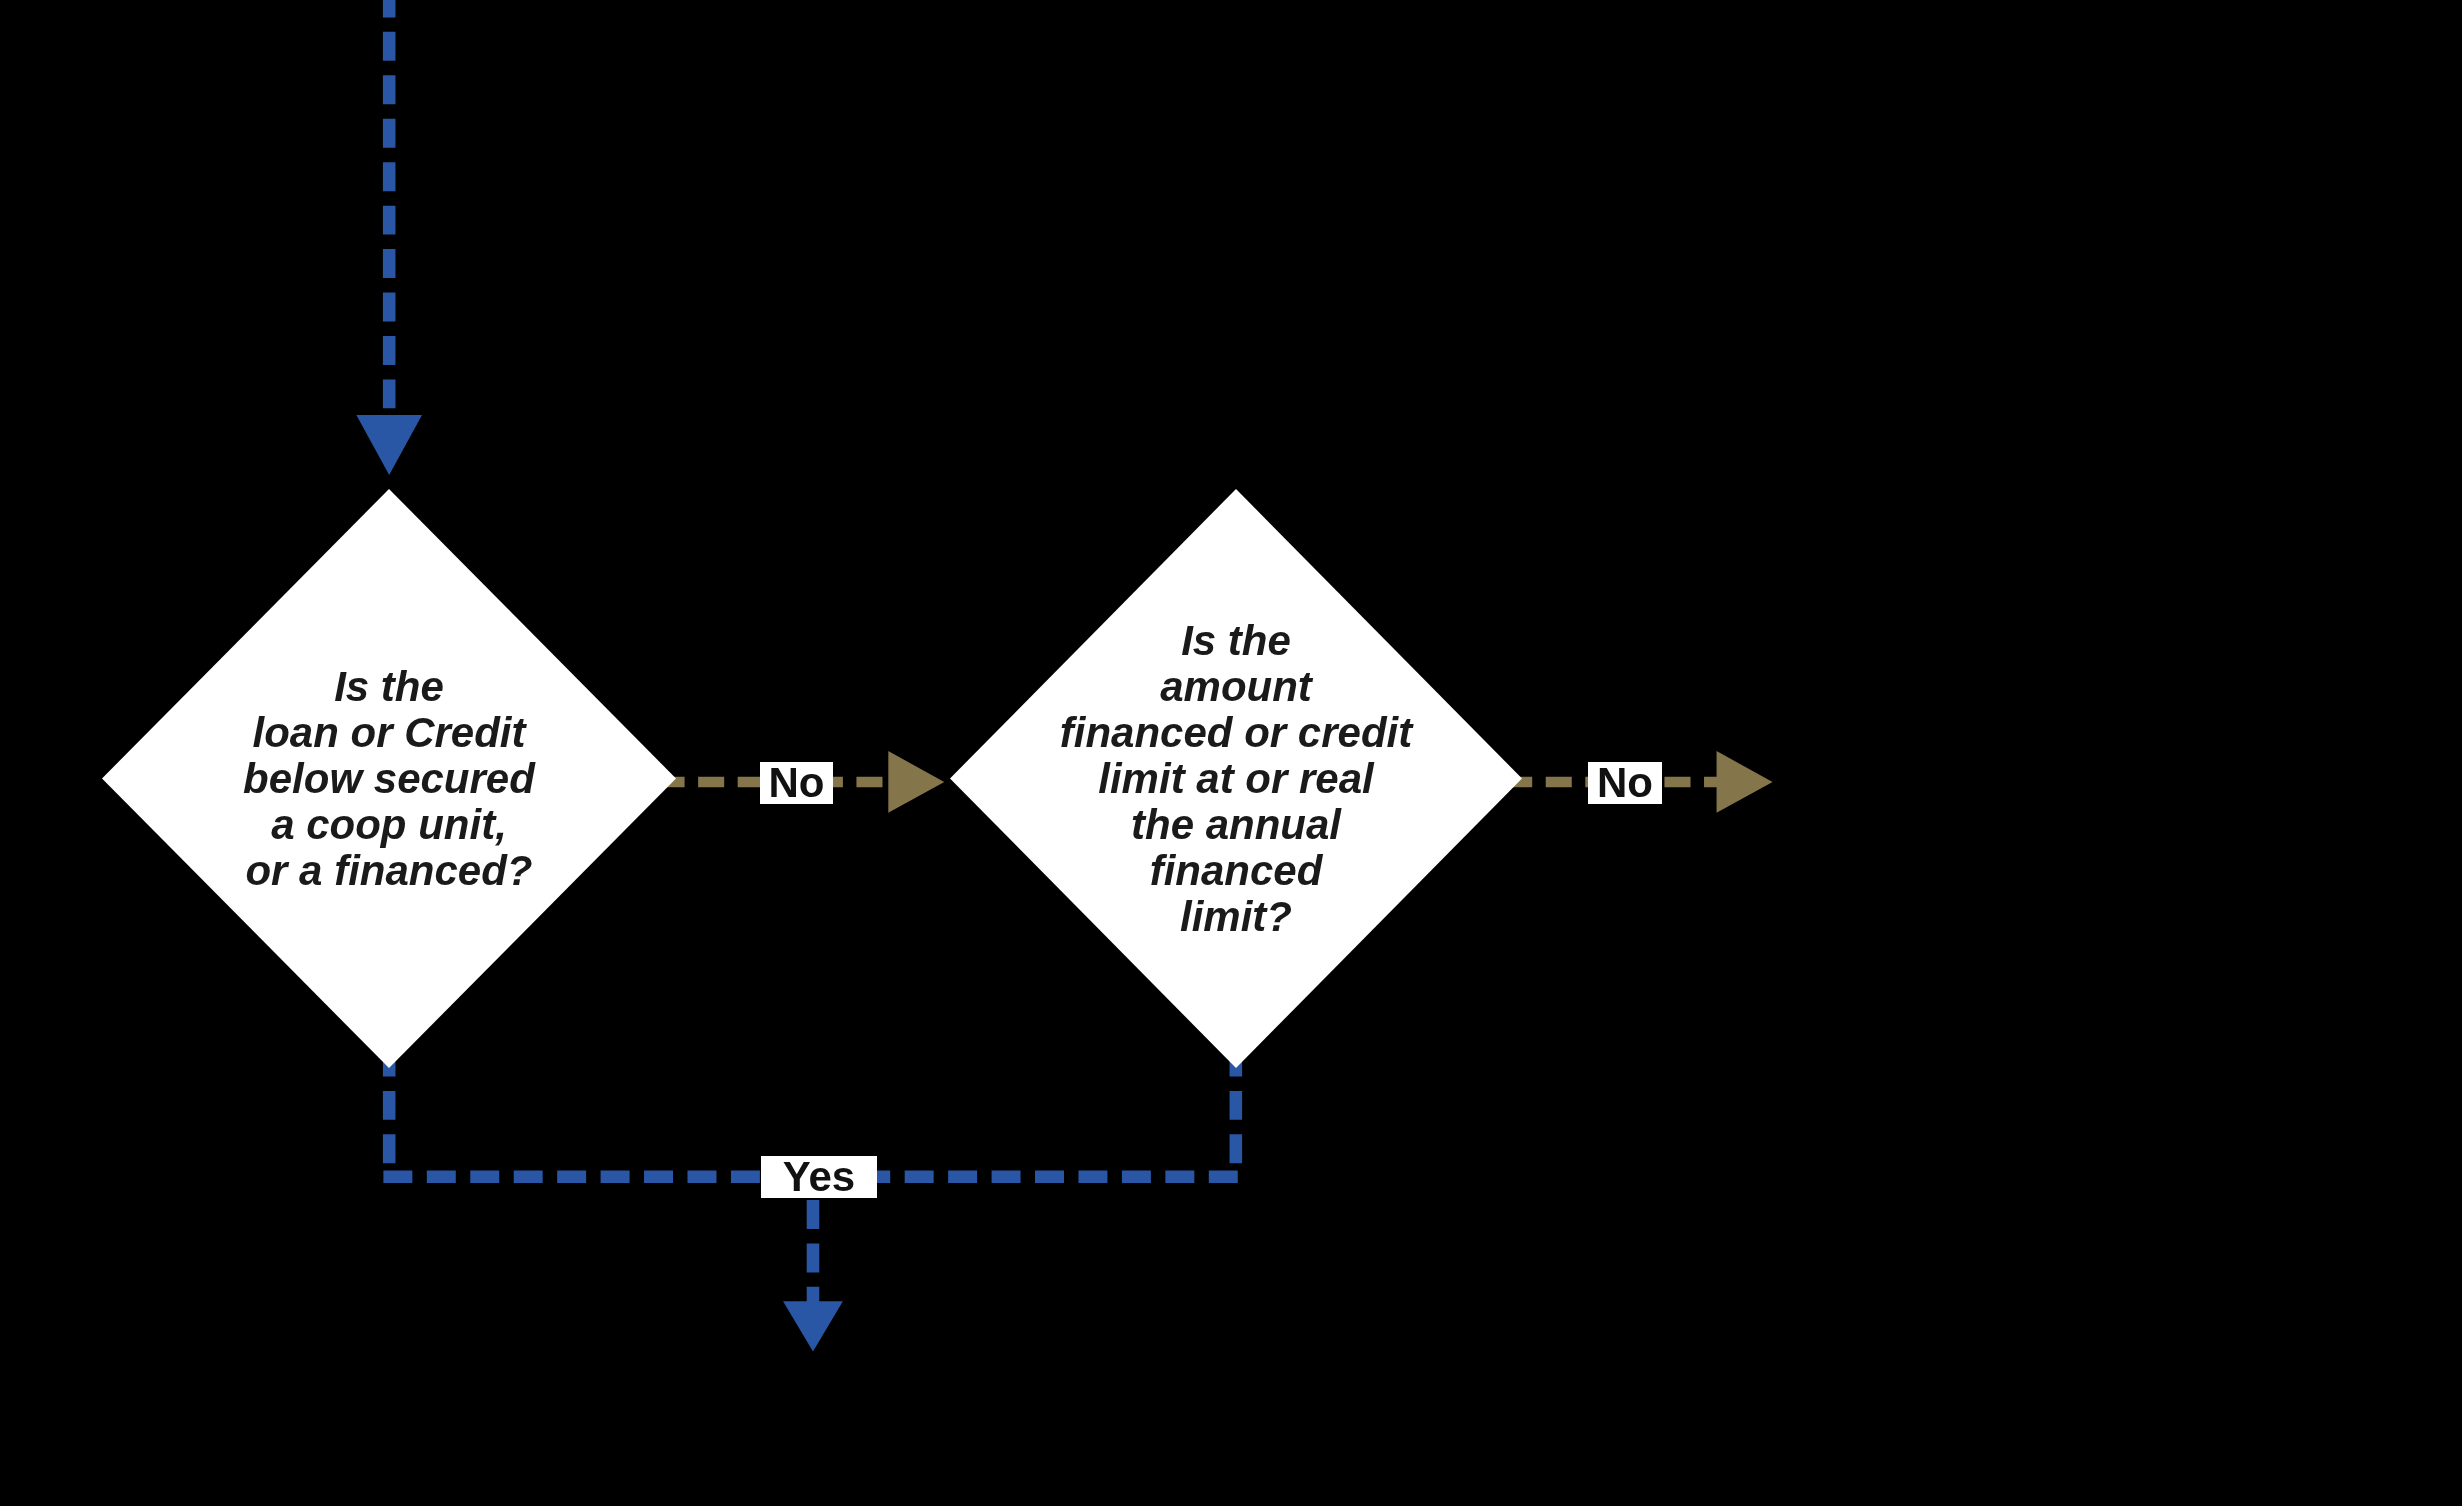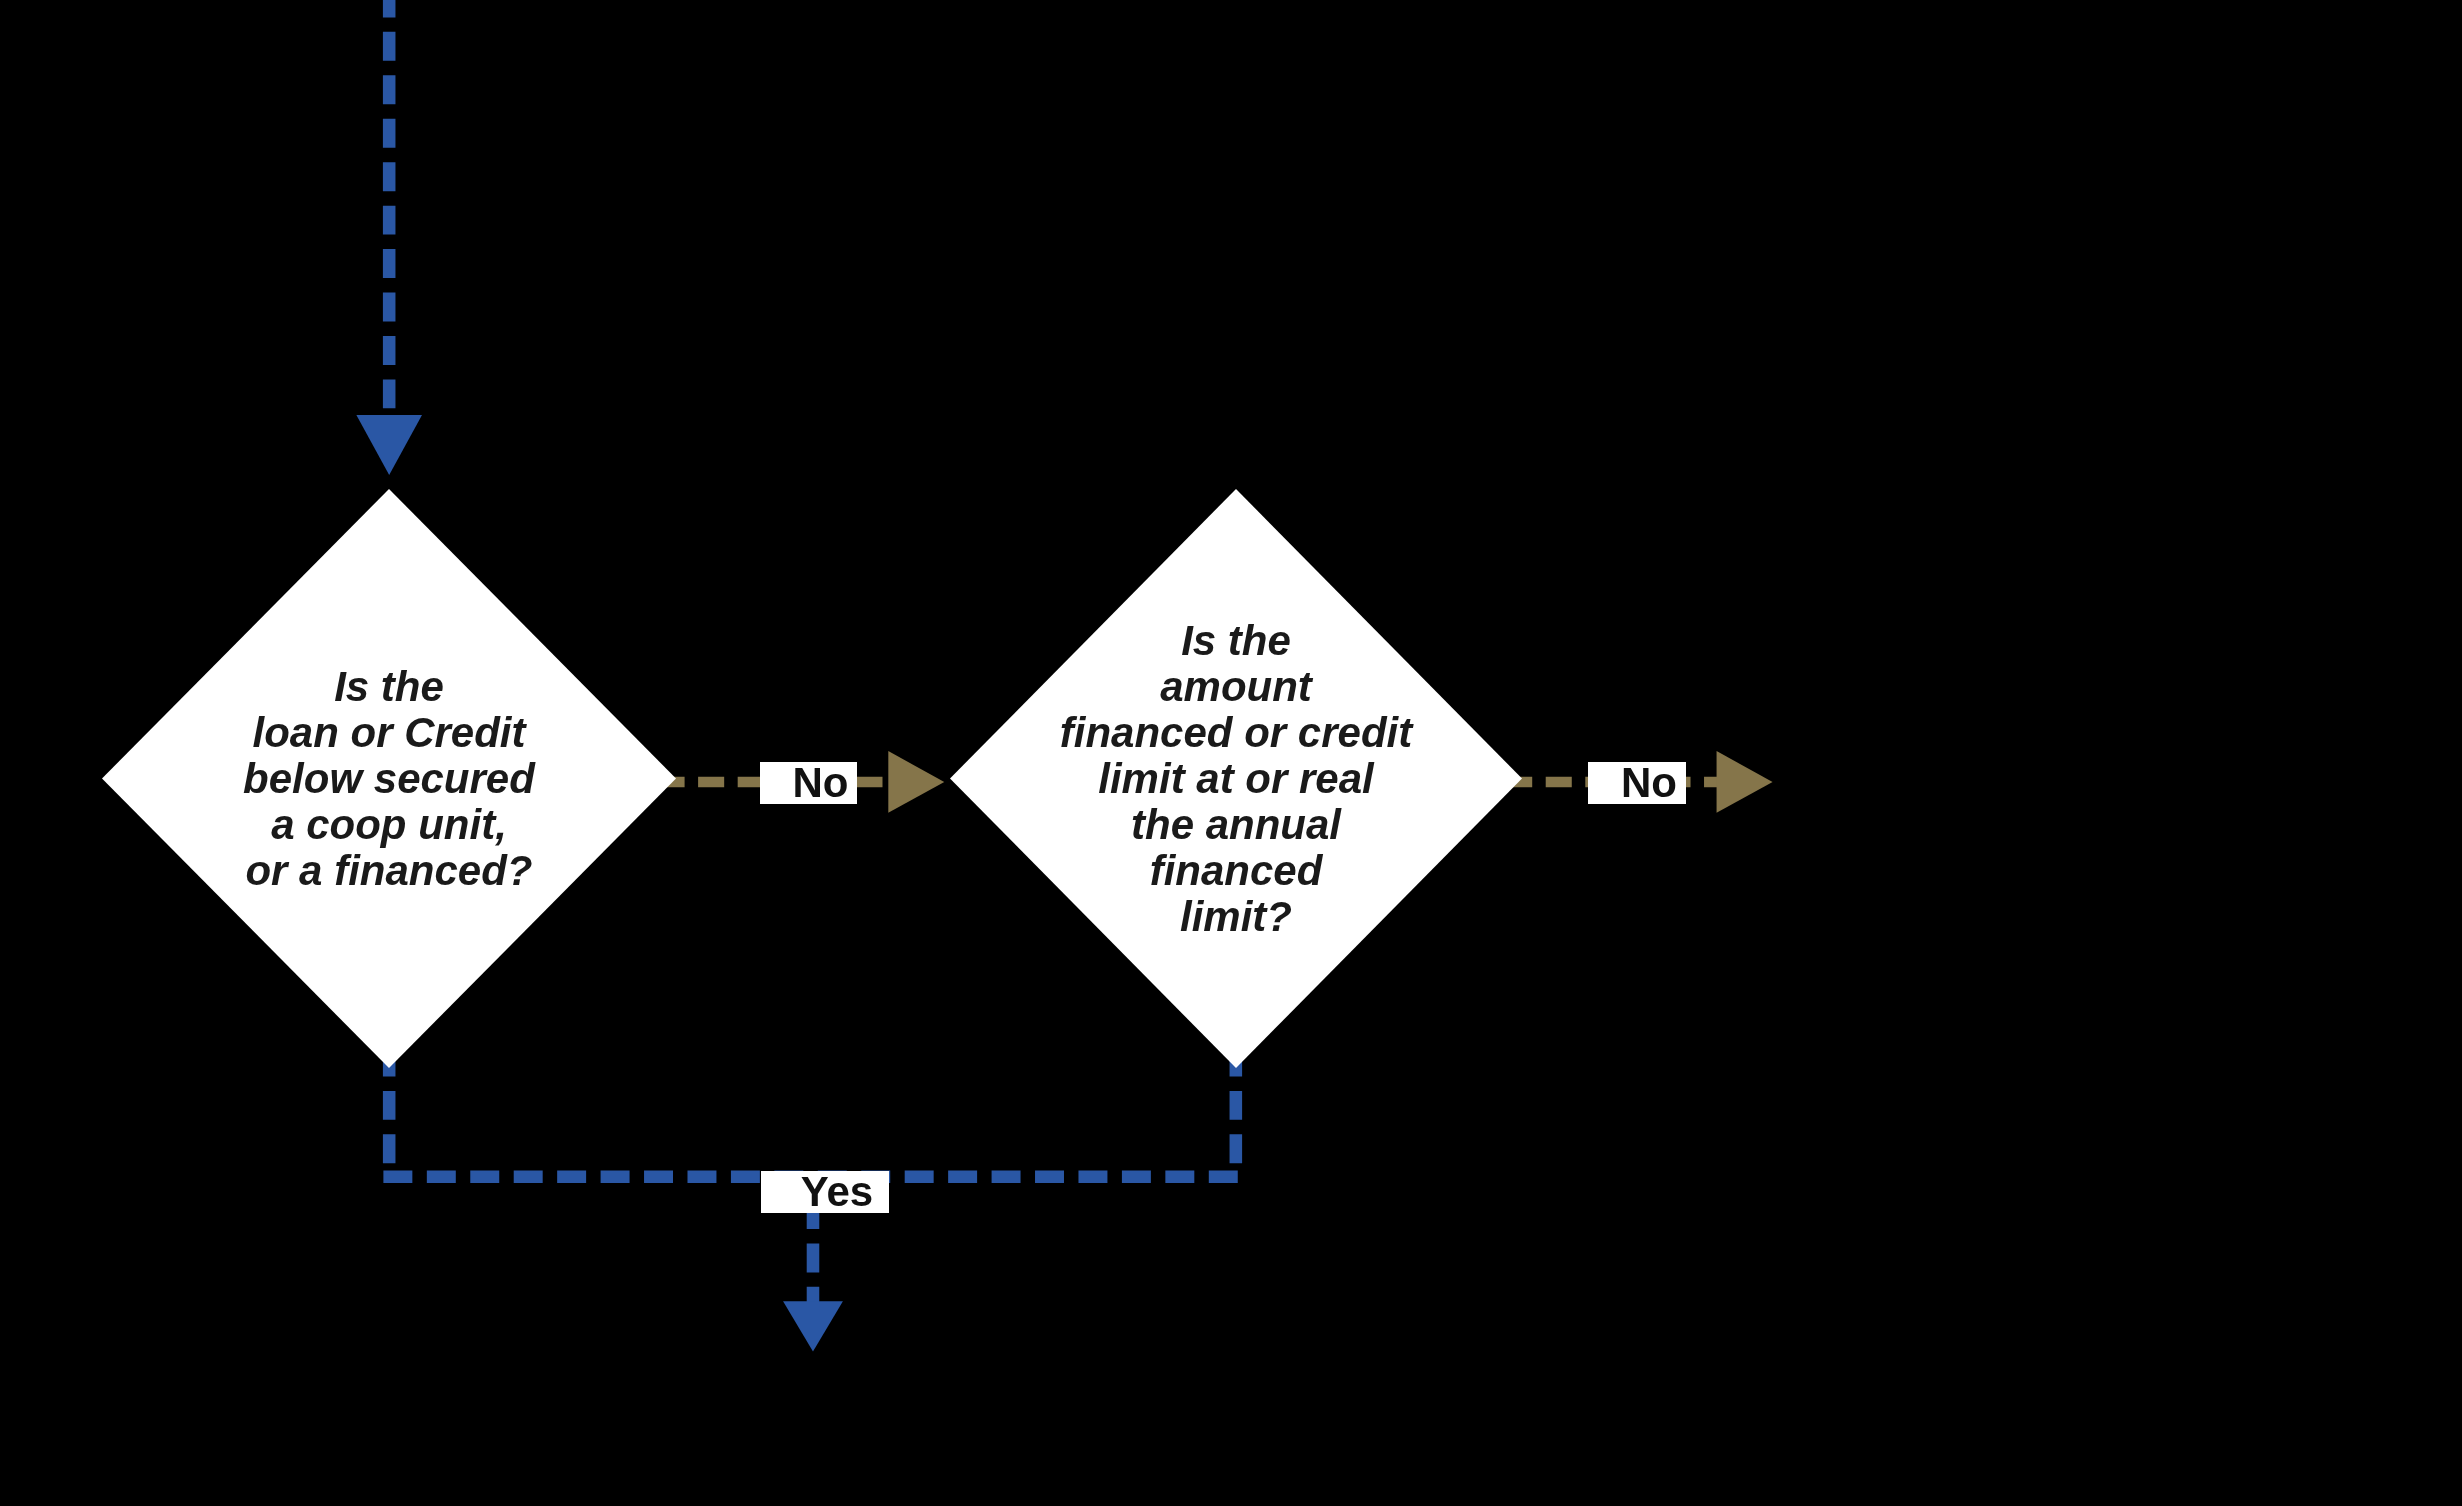--- a/index.html
+++ b/index.html
@@ -58,25 +58,24 @@
     position: absolute;
     z-index: 3;
     display: flex;
     align-items: center;
     justify-content: center;
     background: var(--color-node_fill, #fff);
     color: var(--color-label_text, #111);
     font-size: 42px;
     font-weight: 700;
     line-height: 1;
-    padding-left: 24px;
   }
   #label-no-1  { left: 760px;  top: 762px;  width: 73px;  height: 42px; }
   #label-no-2  { left: 1588px; top: 762px;  width: 74px;  height: 42px; }
-  #label-yes   { left: 761px;  top: 1156px; width: 104px; height: 42px; margin-top: 15px; }
+  #label-yes   { left: 761px;  top: 1156px; width: 116px; height: 42px; }
 </style>
 </head>
 <body>
 
 <div class="canvas">
 
   <svg class="connector-layer" viewBox="0 0 2550 1560" aria-hidden="true">
 
     <line class="blue-line" x1="403" y1="-12" x2="403" y2="436"></line>
     <polygon class="blue-fill" points="369,430 437,430 403,492"></polygon>

